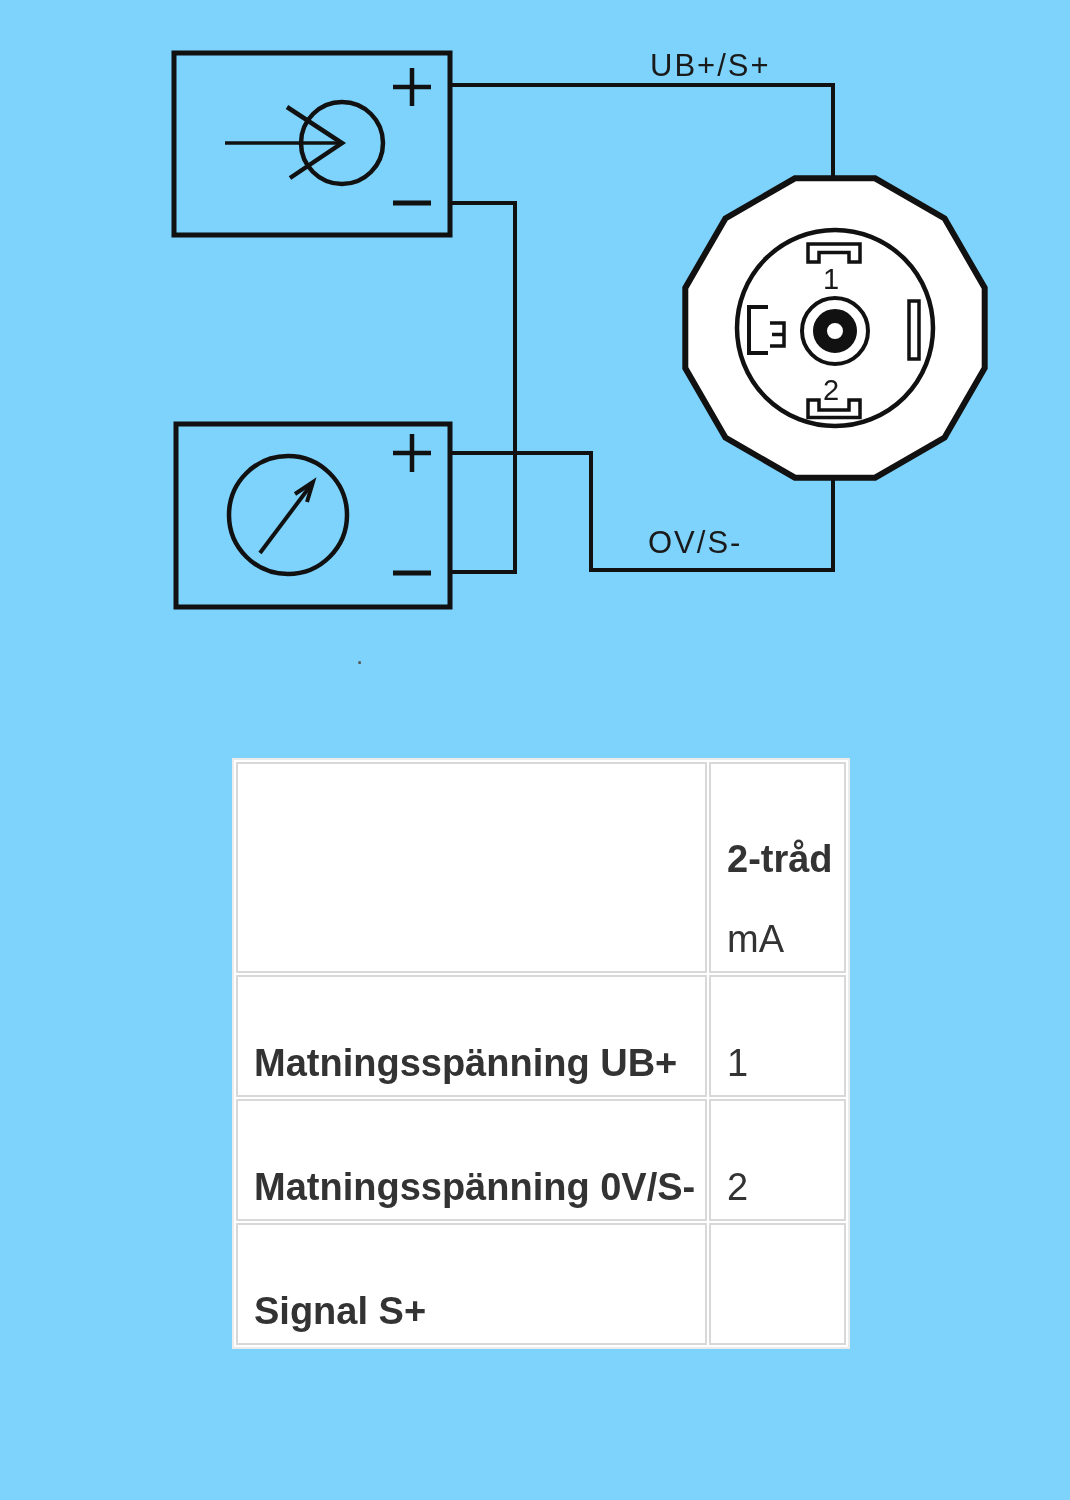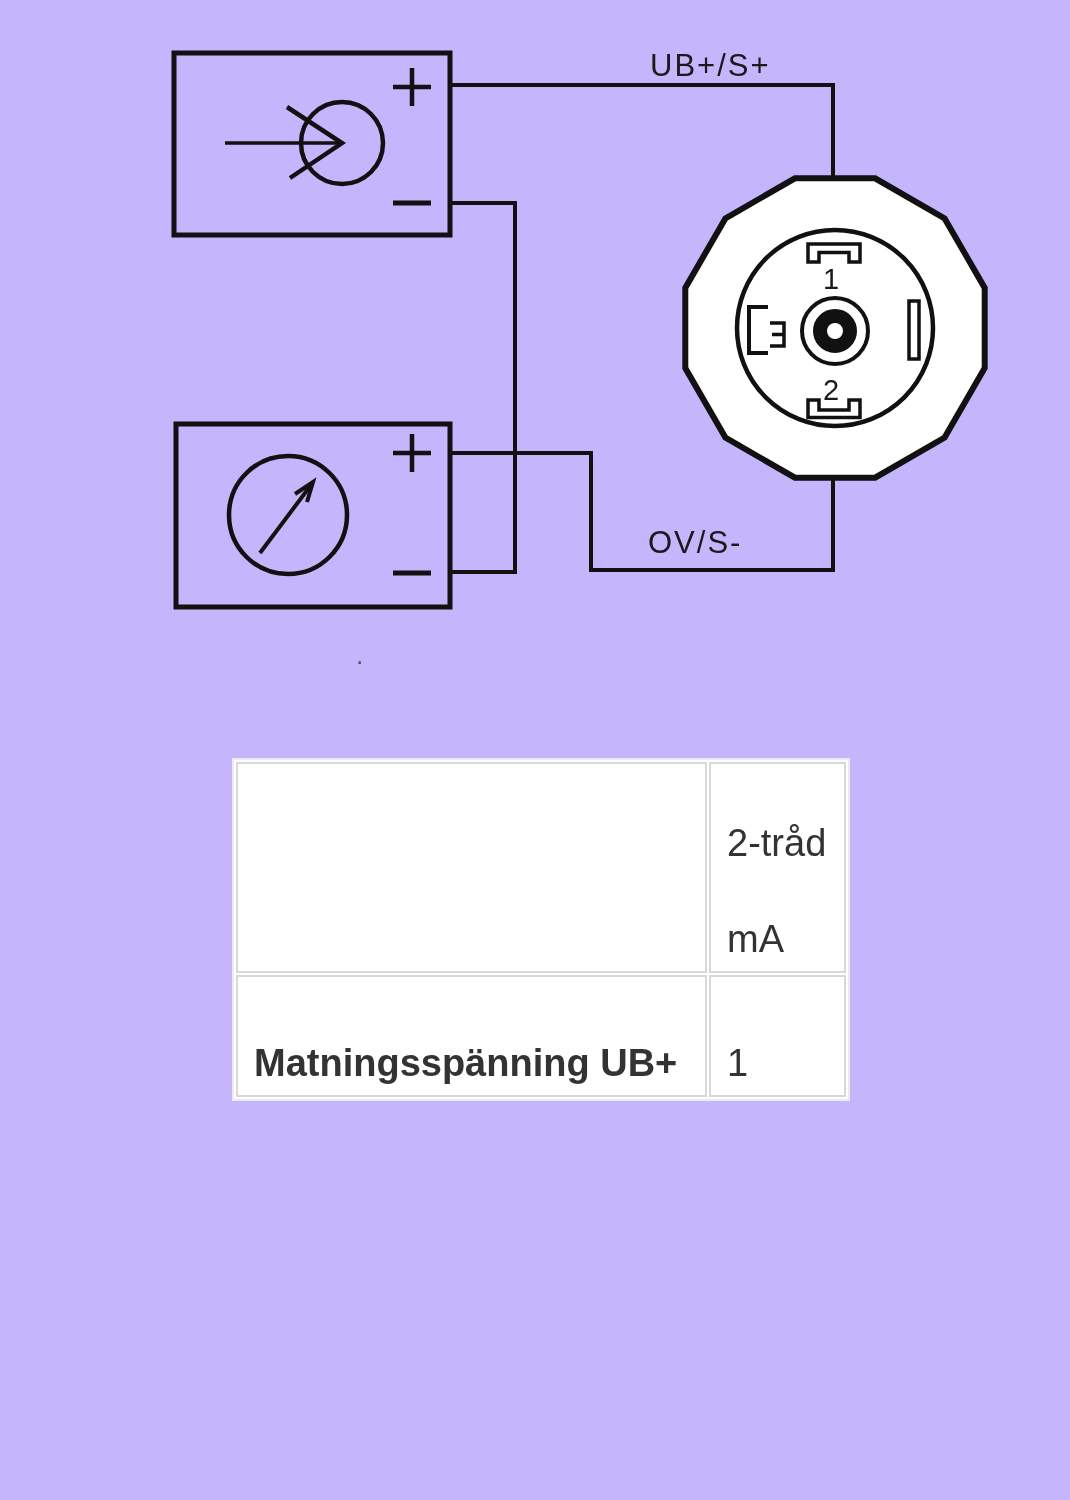--- a/index.html
+++ b/index.html
@@ -1,19 +1,19 @@
 <!DOCTYPE html>
 <html><head>
 <meta charset="utf-8">
 <style>
   html,body{margin:0;padding:0;background:#ffffff;}
   .page{
     position:relative;
     width:1070px;height:1500px;
-    background:#c4b5fd;
+    background:#7dd3fc;
     font-family:"Liberation Sans", sans-serif;
     overflow:hidden;
   }
   svg.diagram{position:absolute;left:0;top:0;}
   svg.diagram text{
     font-family:"Liberation Sans", sans-serif;
     fill:#1a1a1a;
   }
   .wire-label{font-size:31px;letter-spacing:2px;}
   .pin-label{font-size:29px;}
@@ -33,21 +33,21 @@
     color:#333333;
     font-size:38px;
     line-height:44px;
     padding:0 6px 10px 16px;
     background:#ffffff;
   }
   td.c-label{width:445px;font-weight:bold;}
   td.c-value{width:111px;padding-left:12px;font-weight:normal;}
   tr.hdr td{height:197px;}
   tr.datarow td{height:108px;}
-  .hdr-line1{margin-bottom:52px;font-weight:normal;}
+  .hdr-line1{margin-bottom:36px;font-weight:bold;}
   .hdr-line2{font-weight:normal;}
 </style>
 </head>
 <body>
 
 <div class="page">
 
   <svg class="diagram" width="1070" height="710" viewBox="0 0 1070 710">
 
     <g>
@@ -112,16 +112,24 @@
         <td class="c-label"></td>
         <td class="c-value">
           <div class="hdr-line1">2-tråd</div>
           <div class="hdr-line2">mA</div>
         </td>
       </tr>
       <tr class="datarow">
         <td class="c-label">Matningsspänning UB+</td>
         <td class="c-value">1</td>
       </tr>
+      <tr class="datarow">
+        <td class="c-label">Matningsspänning 0V/S-</td>
+        <td class="c-value">2</td>
+      </tr>
+      <tr class="datarow">
+        <td class="c-label">Signal S+</td>
+        <td class="c-value"></td>
+      </tr>
     </tbody>
   </table>
 
 </div>
 
 </body></html>

